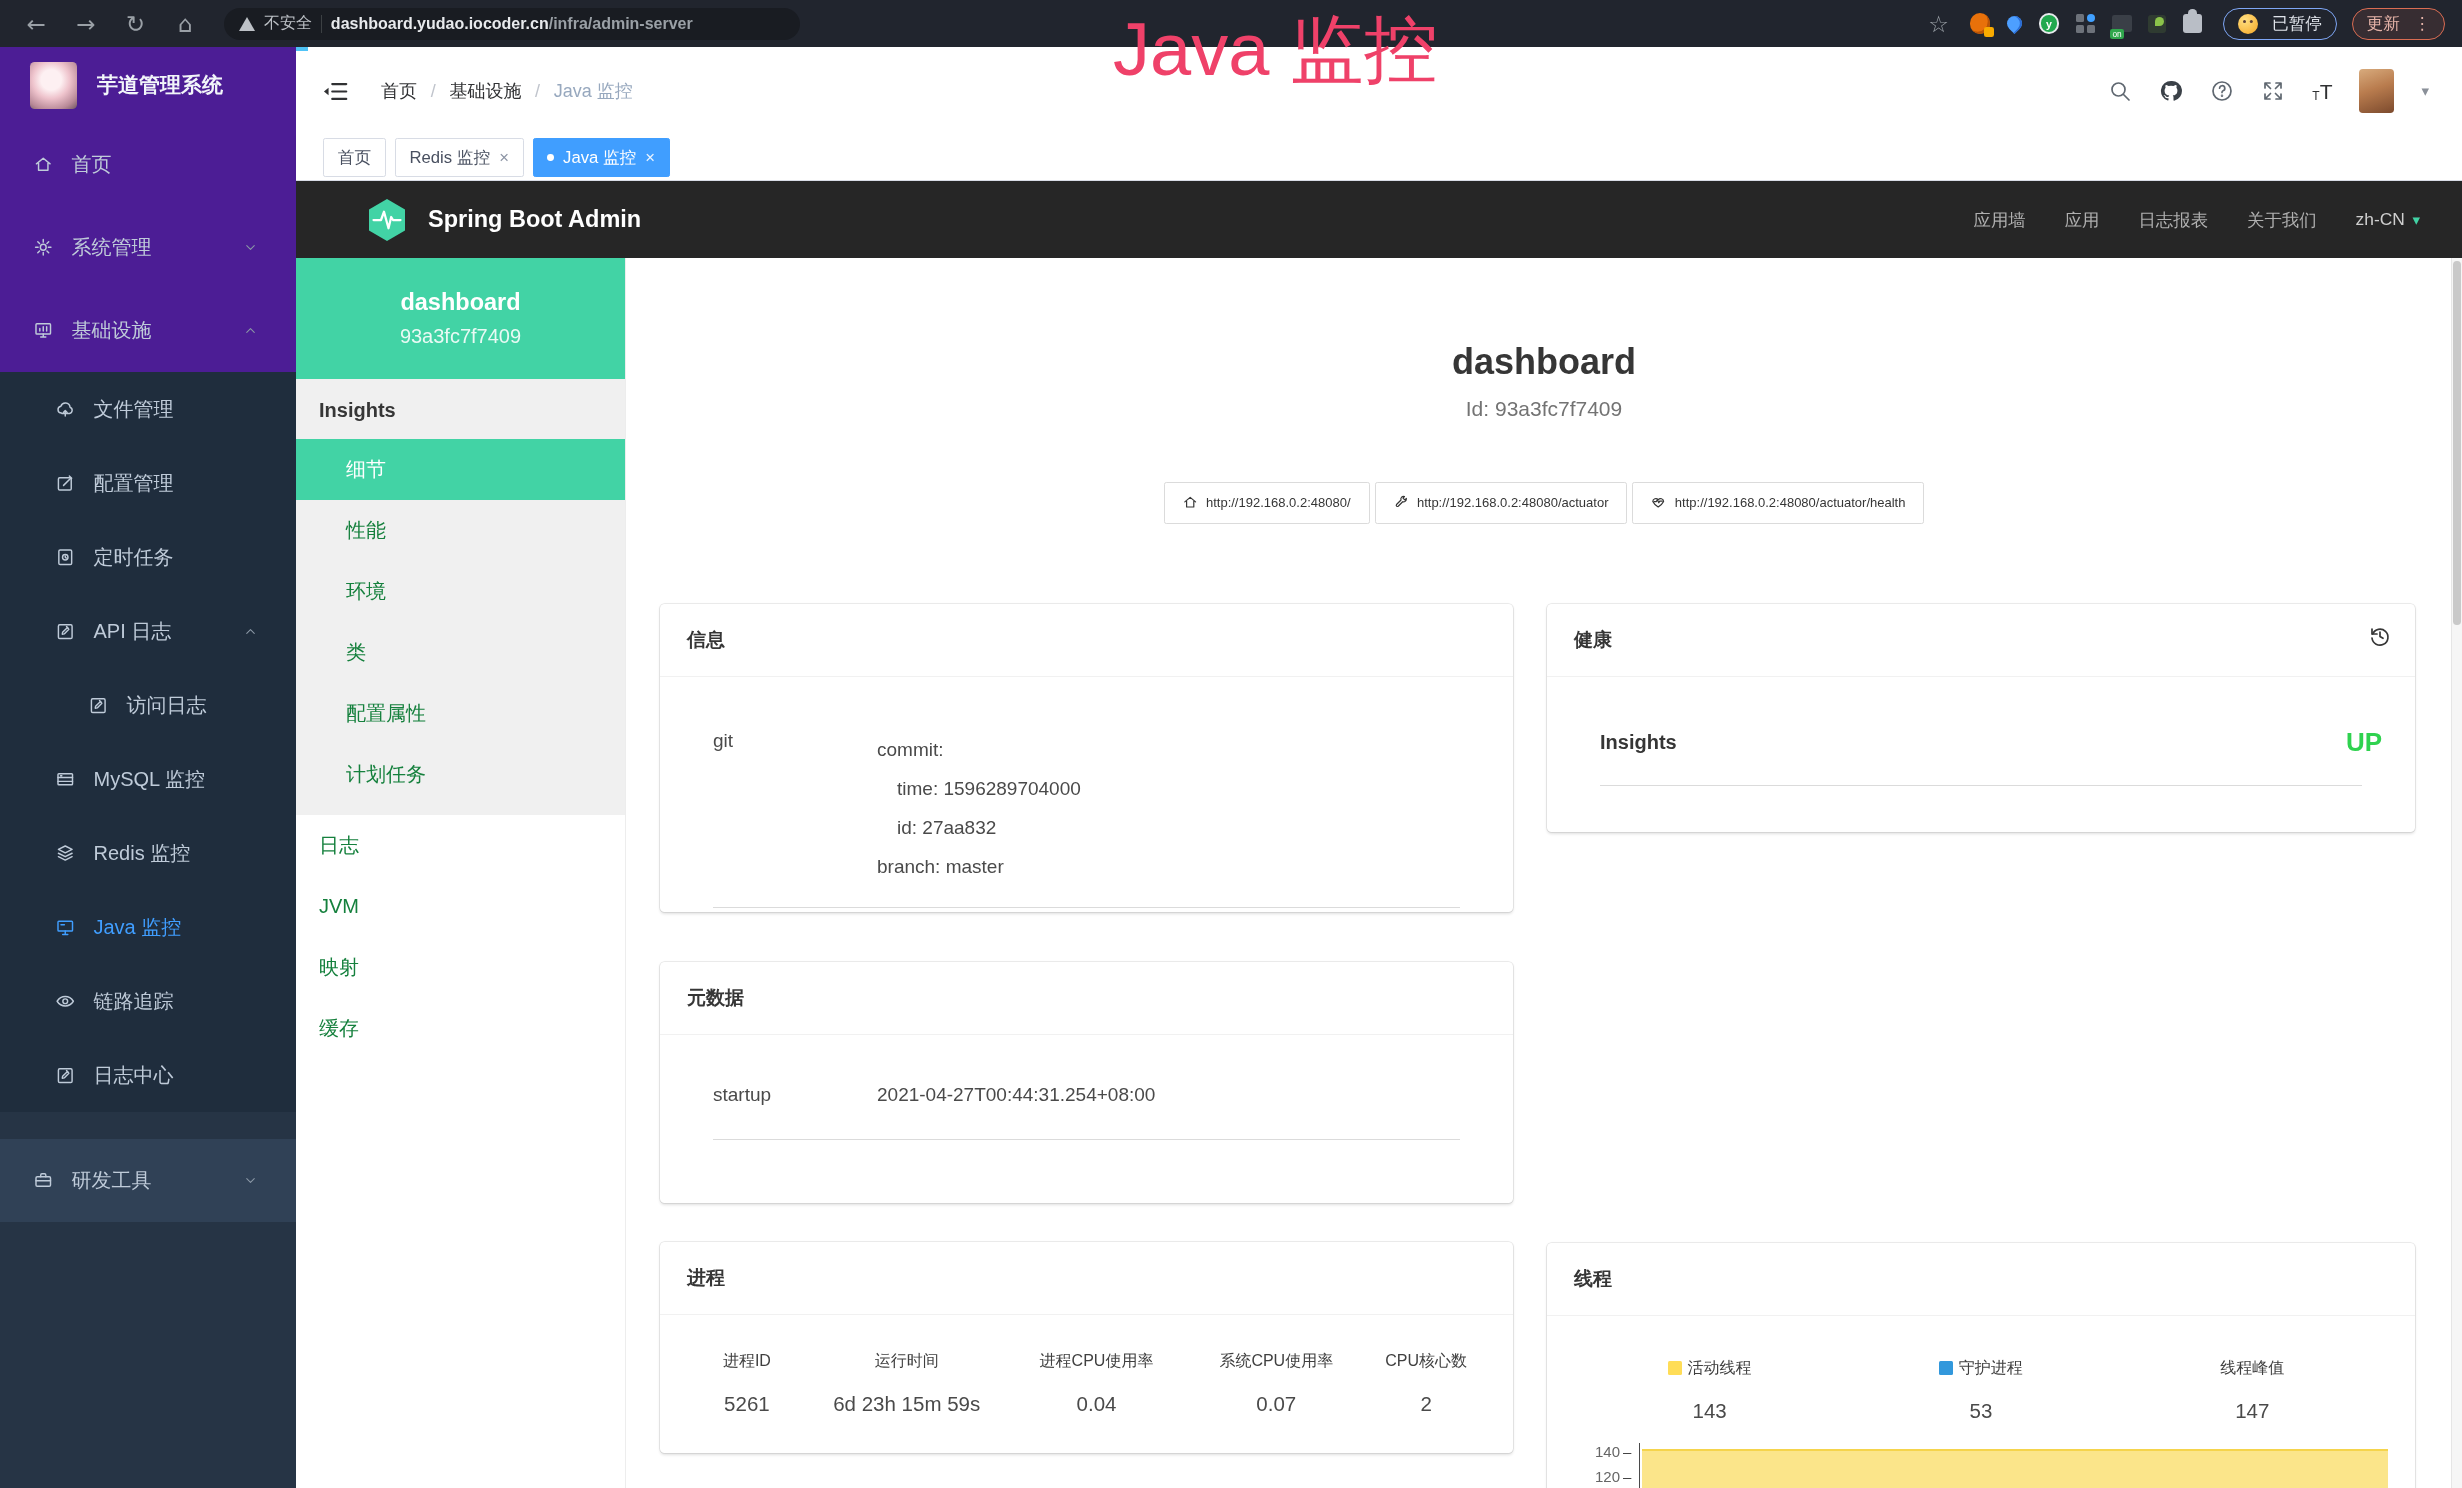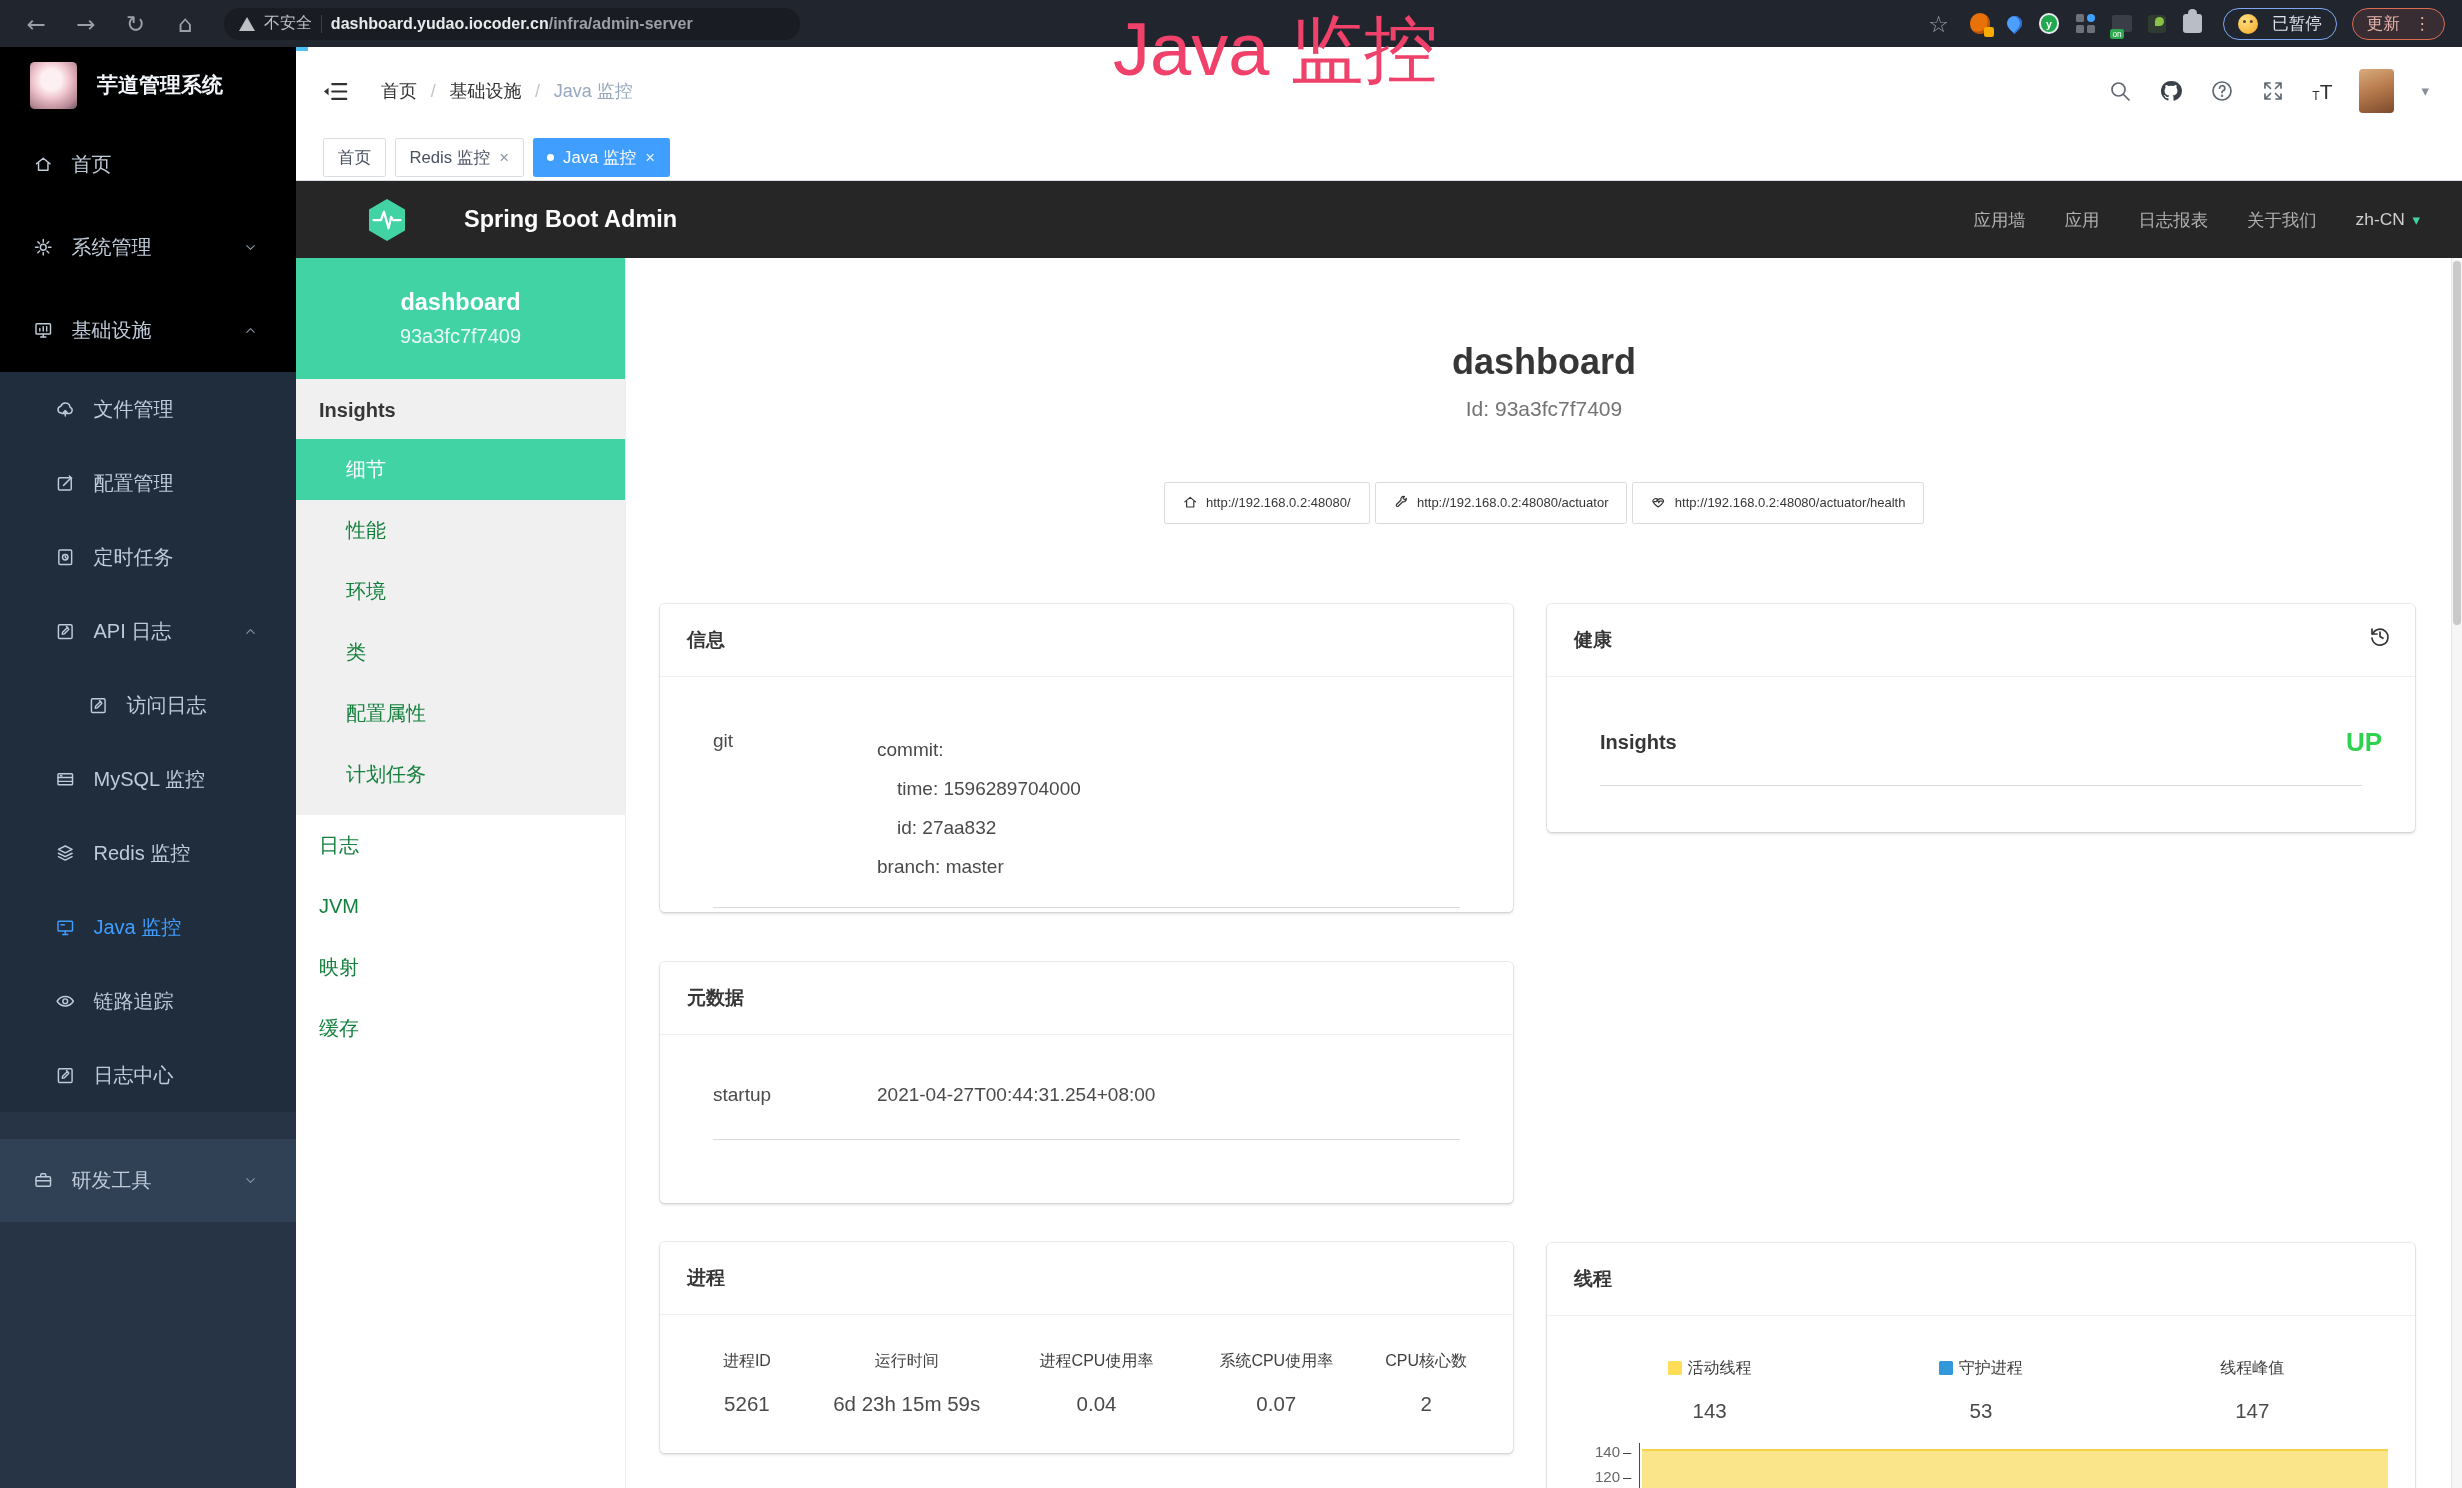--- a/index.html
+++ b/index.html
@@ -39,21 +39,21 @@
   .chip-paused span { color:#dfe3ea; font-size:16.7px; }
   .chip-update { border:1.5px solid #d96c52; background:rgba(217,108,82,0.12); margin-left:4.6px; }
   .chip-update span { color:#e5b3a8; font-size:16.7px; }
   .kebab { color:#e5b3a8; font-size:18px; letter-spacing:0; }
 
   
   .app-row { display:flex; height:1442px; }
 
   
   .admin-sidebar { width:296px; flex:0 0 296px; background:#263445; color:#bfcbd9; overflow:hidden; }
-  .side-top { background:#000000; }
+  .side-top { background:#4c1d95; }
   .logo-row { height:76px; display:flex; align-items:center; padding-left:30px; gap:20px; }
   .logo-avatar { width:47px; height:47px; border-radius:4.6px; background:radial-gradient(circle at 45% 38%, #fdf0f2 0 26%, #eec3cc 48%, #b98a98 78%, #6e5560 100%); }
   .logo-title { color:#f2f6fa; font-size:21px; font-weight:bold; }
   .m-item { display:flex; align-items:center; font-size:20px; cursor:pointer; }
   .m-item .mi { width:20.5px; height:20.5px; margin-right:18px; flex:0 0 auto; }
   .lvl0 { height:83px; padding-left:33px; }
   .submenu { background:#1f2d3d; }
   .lvl1 { height:74px; padding-left:55px; }
   .lvl2 { height:74px; padding-left:88px; }
   .m-item.active { color:#409eff; }
@@ -77,21 +77,21 @@
   .hdr-caret { color:#8a9099; font-size:15px; cursor:pointer; }
 
   .tag-bar { height:46px; background:#fff; border-bottom:0.8px solid #d8dce5; box-shadow:0 0.8px 2.3px rgba(0,0,0,0.08); display:flex; align-items:center; padding-left:27px; gap:9px; }
   .tag { height:39px; display:flex; align-items:center; padding:0 13.7px; border:0.8px solid #d8dce5; border-radius:2.3px; background:#fff; color:#495060; font-size:16.7px; gap:9px; cursor:pointer; }
   .tag .close { font-size:16.7px; color:#8d95a5; }
   .tag.active { background:#409eff; border-color:#409eff; color:#fff; }
   .tag.active .close { color:#eaf4ff; }
   .tag-dot { width:6.8px; height:6.8px; border-radius:50%; background:#fff; }
 
   
-  .sba-header { height:77px; background:#262626; display:flex; align-items:center; padding:0 42px 0 70px;gap:36px; }
+  .sba-header { height:77px; background:#262626; display:flex; align-items:center; padding:0 42px 0 70px; }
   .sba-brand { color:#fff; font-size:23.5px; font-weight:bold; margin-left:20px; }
   .sba-nav { margin-left:auto; display:flex; align-items:center; gap:39px; }
   .sba-nav-item { color:#b0b0b0; font-size:17.4px; cursor:pointer; }
   .sba-locale { color:#cfcfcf; font-size:17.4px; display:flex; align-items:center; gap:7.6px; cursor:pointer; }
   .sba-caret { color:#42d3a5; font-size:15px; font-family:"DejaVu Sans",sans-serif;}
 
   
   .sba-body { height:1231px; display:flex; position:relative; overflow:hidden; background:#fff; }
   .sba-sidebar { width:330px; flex:0 0 330px; border-right:0.8px solid #ededed; }
   .instance-head { height:121px; background:#42d3a5; color:#fff; display:flex; flex-direction:column; align-items:center; justify-content:center; gap:9px; }

